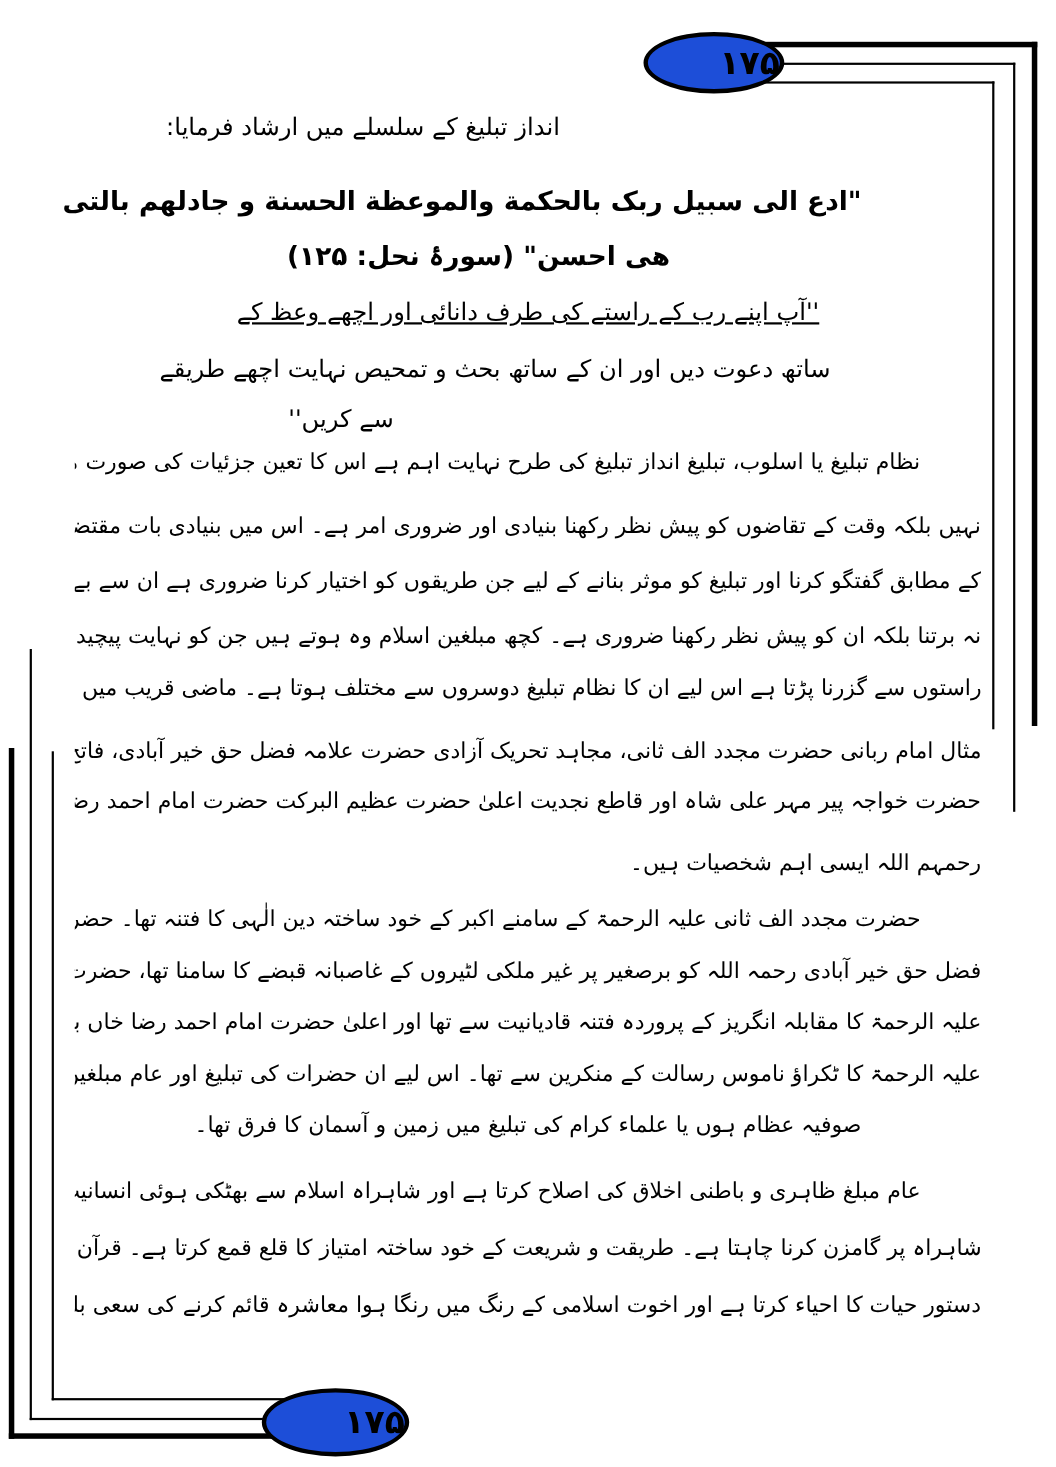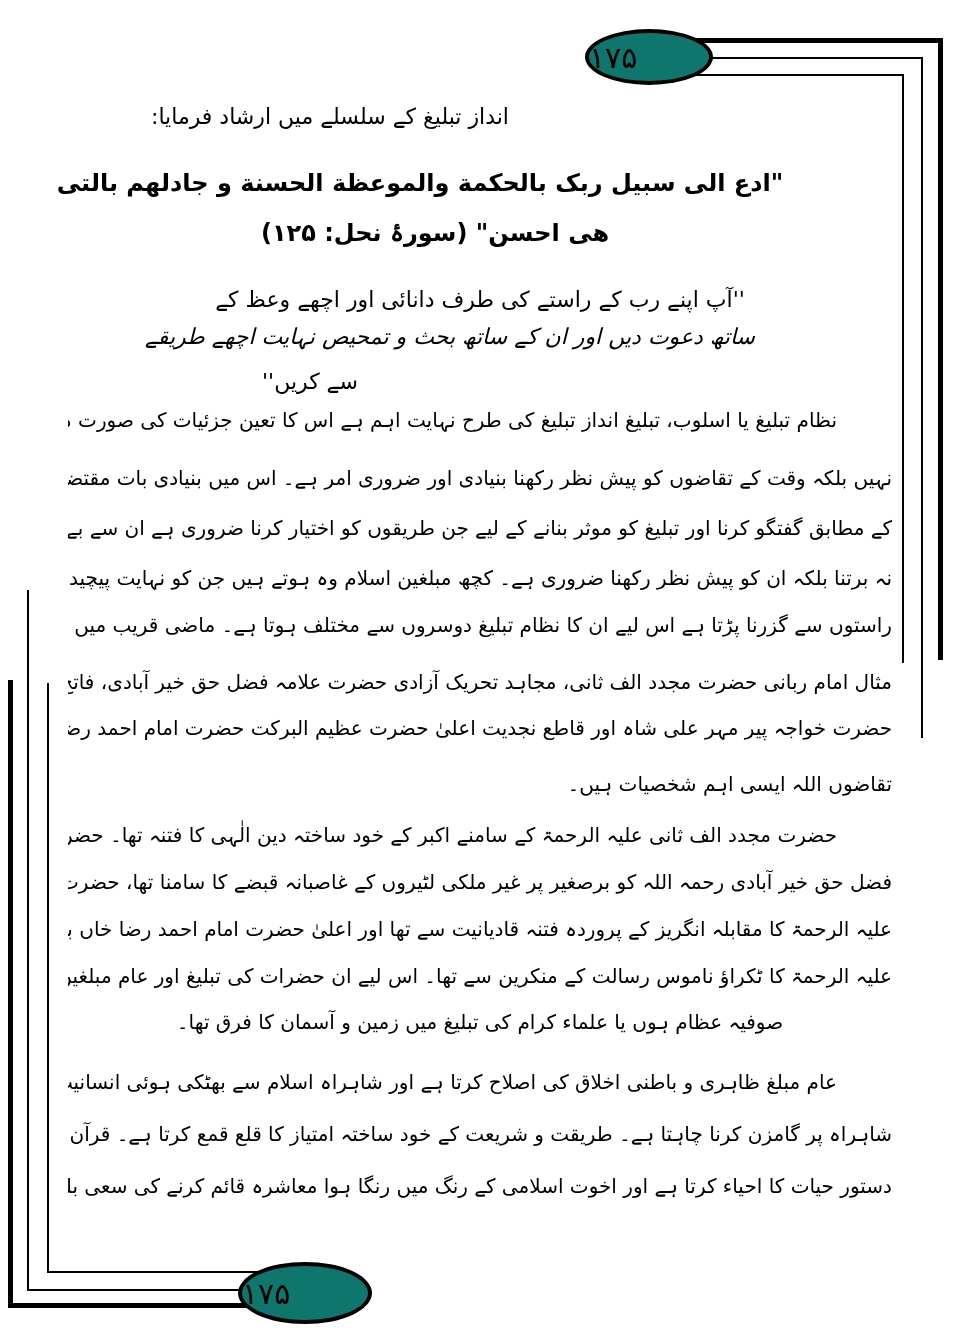--- a/index.html
+++ b/index.html
@@ -2,23 +2,23 @@
 <html lang="ur"><head>
 <meta charset="utf-8">
 <style>
   html,body{margin:0;padding:0;}
   body{
     width:960px;height:1334px;background:#ffffff;position:relative;
     font-family:"DejaVu Sans",sans-serif;color:#000;overflow:hidden;
   }
   .bline{position:absolute;background:#000;}
   .oval{
-    position:absolute;background:#0f766e;border:4px solid #000;border-radius:50%;
-    display:flex;align-items:center;justify-content:flex-end;z-index:5;
-    font-weight:normal;font-size:30px;direction:rtl;
+    position:absolute;background:#1d4ed8;border:4px solid #000;border-radius:50%;
+    display:flex;align-items:center;justify-content:flex-start;z-index:5;
+    font-weight:bold;font-size:30px;direction:rtl;
   }
   .tline{
     position:absolute;direction:rtl;unicode-bidi:embed;white-space:nowrap;
     overflow:hidden;color:#000;
   }
   .qline{left:68px;width:824px;text-align:center;font-size:22px;height:44px;line-height:44px;}
   .verse{font-weight:bold;font-size:24px;height:50px;line-height:50px;}
   .body-line{left:68px;width:824px;text-align:right;font-size:20px;height:54px;line-height:54px;}
   .indent{padding-right:55px;box-sizing:border-box;}
 </style>
@@ -44,32 +44,32 @@
 </div>
 <div class="oval" style="left:238px;top:1262px;width:126px;height:54px;">
   <span>۱۷۵</span>
 </div>
 
 <div class="tline qline" style="top:95px;transform:translateX(-150px);">انداز تبلیغ کے سلسلے میں ارشاد فرمایا:</div>
 
 <div class="tline qline verse" style="top:158px;transform:translateX(-60px);">"ادع الی سبیل ربک بالحکمة والموعظة الحسنة و جادلهم بالتی</div>
 <div class="tline qline verse" style="top:208px;transform:translateX(-45px);">هی احسن" (سورۂ نحل: ۱۲۵)</div>
 
-<div class="tline qline" style="top:278px;">''آپ اپنے رب کے راستے کی طرف دانائی اور اچھے وعظ کے</div>
-<div class="tline qline" style="top:315px;transform:translateX(-30px);font-style:italic;">ساتھ دعوت دیں اور ان کے ساتھ بحث و تمحیص نہایت اچھے طریقے</div>
+<div class="tline qline" style="top:263px;text-decoration:underline;">''آپ اپنے رب کے راستے کی طرف دانائی اور اچھے وعظ کے</div>
+<div class="tline qline" style="top:315px;transform:translateX(-30px);">ساتھ دعوت دیں اور ان کے ساتھ بحث و تمحیص نہایت اچھے طریقے</div>
 <div class="tline qline" style="top:360px;transform:translateX(-170px);">سے کریں''</div>
 
 <div class="tline body-line indent" style="top:393px;">نظام تبلیغ یا اسلوب، تبلیغ انداز تبلیغ کی طرح نہایت اہم ہے اس کا تعین جزئیات کی صورت میں ممکن</div>
 <div class="tline body-line" style="top:451px;">نہیں بلکہ وقت کے تقاضوں کو پیش نظر رکھنا بنیادی اور ضروری امر ہے۔ اس میں بنیادی بات مقتضائے حال</div>
 <div class="tline body-line" style="top:501px;">کے مطابق گفتگو کرنا اور تبلیغ کو موثر بنانے کے لیے جن طریقوں کو اختیار کرنا ضروری ہے ان سے بے اعتنائی</div>
 <div class="tline body-line" style="top:551px;">نہ برتنا بلکہ ان کو پیش نظر رکھنا ضروری ہے۔ کچھ مبلغین اسلام وہ ہوتے ہیں جن کو نہایت پیچیدہ اور کٹھن</div>
 <div class="tline body-line" style="top:598px;">راستوں سے گزرنا پڑتا ہے اس لیے ان کا نظام تبلیغ دوسروں سے مختلف ہوتا ہے۔ ماضی قریب میں اس کی</div>
 <div class="tline body-line" style="top:655px;">مثال امام ربانی حضرت مجدد الف ثانی، مجاہد تحریک آزادی حضرت علامہ فضل حق خیر آبادی، فاتح قادیانیت</div>
 <div class="tline body-line" style="top:701px;">حضرت خواجہ پیر مہر علی شاہ اور قاطع نجدیت اعلیٰ حضرت عظیم البرکت حضرت امام احمد رضا خاں فاضل بریلوی</div>
-<div class="tline body-line" style="top:757px;">تقاضوں اللہ ایسی اہم شخصیات ہیں۔</div>
+<div class="tline body-line" style="top:757px;">رحمہم اللہ ایسی اہم شخصیات ہیں۔</div>
 
 <div class="tline body-line indent" style="top:808px;">حضرت مجدد الف ثانی علیہ الرحمۃ کے سامنے اکبر کے خود ساختہ دین الٰہی کا فتنہ تھا۔ حضرت علامہ</div>
 <div class="tline body-line" style="top:855px;">فضل حق خیر آبادی رحمہ اللہ کو برصغیر پر غیر ملکی لٹیروں کے غاصبانہ قبضے کا سامنا تھا، حضرت خواجہ پیر مہر علی شاہ</div>
 <div class="tline body-line" style="top:902px;">علیہ الرحمۃ کا مقابلہ انگریز کے پروردہ فتنہ قادیانیت سے تھا اور اعلیٰ حضرت امام احمد رضا خاں بریلوی</div>
 <div class="tline body-line" style="top:949px;">علیہ الرحمۃ کا ٹکراؤ ناموس رسالت کے منکرین سے تھا۔ اس لیے ان حضرات کی تبلیغ اور عام مبلغین وہ</div>
 <div class="tline body-line" style="top:995px;text-align:center;">صوفیہ عظام ہوں یا علماء کرام کی تبلیغ میں زمین و آسمان کا فرق تھا۔</div>
 
 <div class="tline body-line indent" style="top:1055px;">عام مبلغ ظاہری و باطنی اخلاق کی اصلاح کرتا ہے اور شاہراہ اسلام سے بھٹکی ہوئی انسانیت کو پھر سے</div>
 <div class="tline body-line" style="top:1107px;">شاہراہ پر گامزن کرنا چاہتا ہے۔ طریقت و شریعت کے خود ساختہ امتیاز کا قلع قمع کرتا ہے۔ قرآن و سنت پر مبنی</div>
 <div class="tline body-line" style="top:1159px;">دستور حیات کا احیاء کرتا ہے اور اخوت اسلامی کے رنگ میں رنگا ہوا معاشرہ قائم کرنے کی سعی بلیغ کرتا</div>

